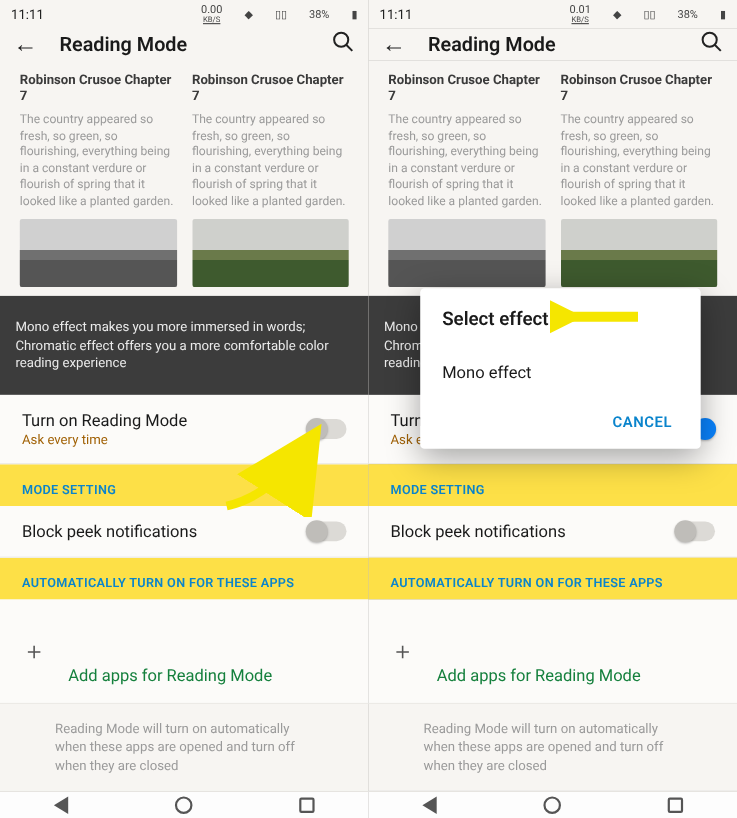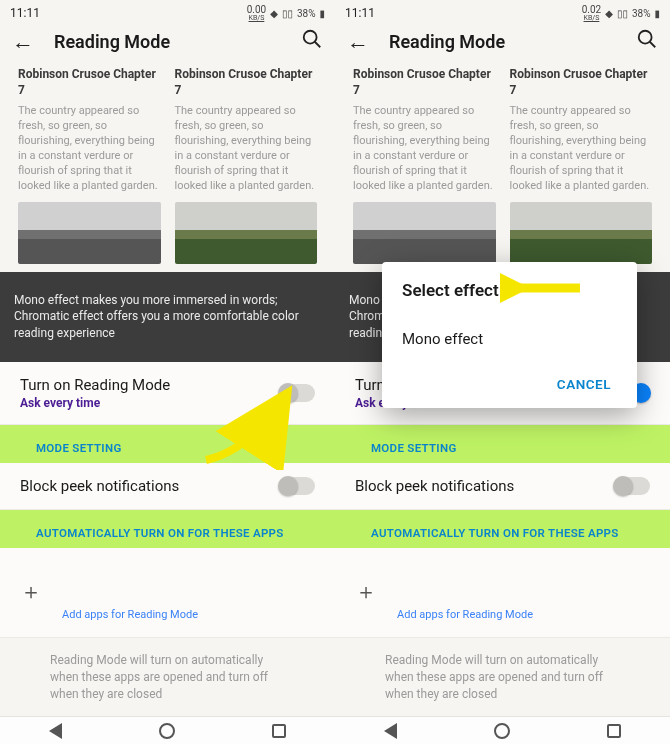--- a/index.html
+++ b/index.html
@@ -1,46 +1,46 @@
 <!DOCTYPE html>
 <html><head>
   <meta charset="utf-8">
   <style>
     * { box-sizing: border-box; margin: 0; padding: 0; }
     html, body { width: 670px; height: 744px; overflow: hidden; font-family: -apple-system, "Segoe UI", Roboto, Arial, sans-serif; }
     body { display: flex; background: #e0e0e0; }
     .phone { width: 335px; height: 744px; position: relative; background: #f7f5f2; display: flex; flex-direction: column; }
     .phone.right::after { content:""; position:absolute; inset:0; background: rgba(60,60,60,0.45); pointer-events:none; }
     .statusbar { height: 26px; display: flex; align-items: center; justify-content: space-between; padding: 10px 10px; font-size: 12px; color: #222; background: #f7f5f2; }
-    .status-icons { display: flex; align-items: center; gap: 4px; font-size: 10px; color: #444; }
+    .status-icons { display: flex; align-items: center; gap: 20px; font-size: 10px; color: #444; }
     .status-icons .sub { font-size: 7px; line-height: 7px; text-align: center; text-decoration: underline; }
     .header { height: 48px; display: flex; align-items: center; padding: 0 12px; background: #f7f5f2; }
     .header .back { font-size: 22px; color: #222; margin-right: 20px; }
     .header .title { font-size: 18px; font-weight: 600; color: #1a1a1a; flex: 1; }
     .header .search { font-size: 20px; color: #222; }
     .previews { display: flex; gap: 14px; padding: 10px 18px 8px; background: #f7f5f2; }
     .preview { flex: 1; }
     .preview .ptitle { font-size: 12px; font-weight: 700; color: #3a3a3a; line-height: 1.3; margin-bottom: 6px; }
     .preview .ptext { font-size: 11px; color: #9a9a9a; line-height: 1.35; margin-bottom: 8px; }
     .preview .pimg { width: 100%; height: 62px; border-radius: 2px; background: #888; }
     .pimg.mono { background: linear-gradient(#d0d0d0 0 45%, #707070 45% 60%, #555 60% 100%); filter: grayscale(100%); }
     .pimg.chrom { background: linear-gradient(#cfd0cc 0 45%, #6a7a4a 45% 60%, #3e5a2e 60% 100%); }
     .bannerdesc { background: #3c3c3c; color: #eaeaea; font-size: 12px; line-height: 1.4; padding: 20px 14px; }
     .row { background: #fcfbf9; padding: 14px 20px; border-bottom: 1px solid #eceae6; display:flex; align-items:center; position: relative; }
     .row .rlabel { font-size: 15px; color: #1a1a1a; }
-    .row .rsub { font-size: 12px; color: #4c1d95; margin-top: 2px; font-weight: bold; }
+    .row .rsub { font-size: 12px; color: #a16207; margin-top: 2px; }
     .grow { flex: 1; }
     .toggle { width: 36px; height: 18px; border-radius: 9px; background: #dcdad6; position: relative; }
     .toggle::after { content:""; position:absolute; width:20px; height:20px; background:#bfbdb9; border-radius:50%; top:-1px; left:-1px; box-shadow: 0 1px 2px rgba(0,0,0,0.25); }
     .toggle.on { background: #b8d8f4; }
     .toggle.on::after { background:#0a84ff; left:17px; }
-    .section-hdr { font-size: 11.5px; font-weight: 600; letter-spacing: 0.3px; padding: 16px 36px 8px; color: #0a84cc; background: #bef264; }
+    .section-hdr { font-size: 11.5px; font-weight: 600; letter-spacing: 0.3px; padding: 16px 20px 8px; color: #0a84cc; background: #fde047; }
     .addrow { display:flex; align-items:center; padding: 16px 20px; background:#fcfbf9; border-bottom: 1px solid #eceae6; }
     .addrow .plus { font-size: 22px; color: #555; margin-right: 20px; font-weight: 300; }
-    .addrow .atext { font-size: 11px; color: #3b82f6; margin-top: 44px; }
+    .addrow .atext { font-size: 15px; color: #15803d; margin-top: 44px; }
     .note { font-size: 12px; color: #9a9a9a; padding: 14px 50px 14px 50px; line-height: 1.4; background:#f7f5f2; }
     .navbar { margin-top: auto; height: 42px; background: #fdfdfd; border-top: 1px solid #e6e4e0; display:flex; align-items:center; justify-content: space-around; }
     .tri { width:0; height:0; border-top:8px solid transparent; border-bottom:8px solid transparent; border-right:13px solid #555; }
     .circ { width:16px; height:16px; border:2px solid #555; border-radius:50%; }
     .squ { width:14px; height:14px; border:2px solid #555; border-radius:2px; }
     .dialog { position: absolute; left: 47px; right: 33px; top: 262px; background: #fff; border-radius: 4px; box-shadow: 0 8px 30px rgba(0,0,0,0.35); z-index: 5; padding: 18px 20px 12px; }
     .dialog .dtitle { font-size: 17px; font-weight: 600; color: #1a1a1a; margin-bottom: 16px; }
     .dialog .opt { font-size: 15px; color: #1a1a1a; padding: 14px 0; }
     .dialog .cancel { text-align: right; color: #0a84cc; font-size: 13.5px; font-weight: 600; padding: 14px 6px 4px; letter-spacing: 0.5px; }
     .arrow { position: absolute; z-index: 10; pointer-events: none; }
@@ -120,21 +120,21 @@
         </defs>
         <path d="M10,80 Q55,70 92,12" stroke="#f5e600" stroke-width="8" fill="none" marker-end="url(#ah1)"></path>
       </svg>
   </div>
 </div>
 
 <div class="phone right">
   <div class="statusbar">
     <span>11:11</span>
     <span class="status-icons">
-      <span><span>0.02</span><div class="sub">KB/S</div></span>
+      <span><span>0.01</span><div class="sub">KB/S</div></span>
       <span>◆</span>
       <span>▯▯</span>
       <span>38%</span>
       <span>▮</span>
     </span>
   </div>
   <div class="header">
     <span class="back">←</span>
     <span class="title">Reading Mode</span>
     <span class="search">

